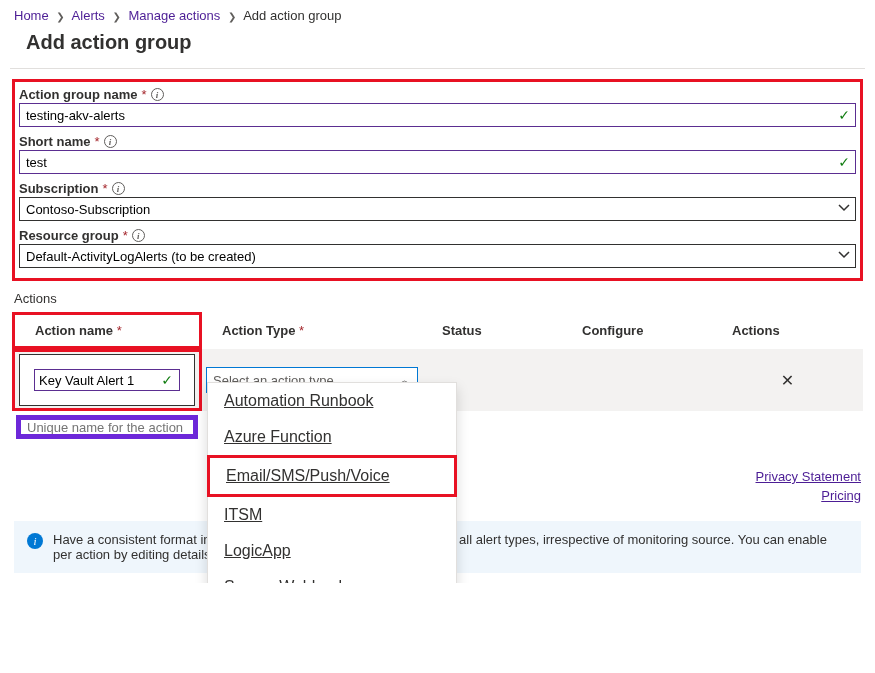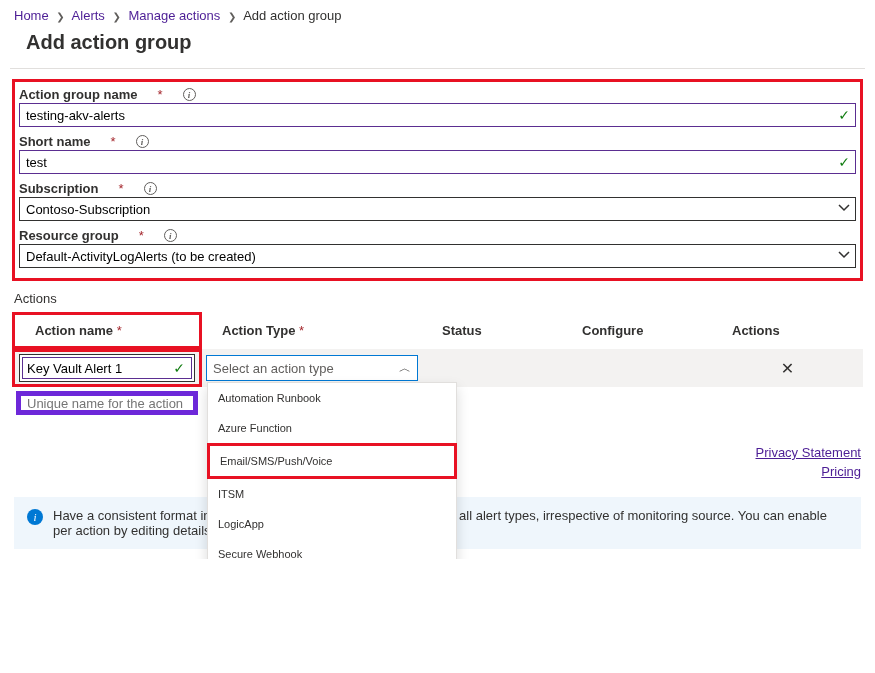--- a/index.html
+++ b/index.html
@@ -44,21 +44,21 @@
     border: 3px solid #e81123;
     padding: 2px 4px 4px;
   }
 
   .field-row { margin: 2px 0 6px; }
   .field-label {
     font-weight: 600;
     font-size: 13px;
     display: flex;
     align-items: center;
-    gap: 20px;
+    gap: 4px;
     padding: 1px 0;
   }
   .req { color: #a4262c; font-weight: 400; }
   .info-icon {
     width: 13px; height: 13px;
     border: 1px solid #605e5c;
     border-radius: 50%;
     display: inline-flex;
     align-items: center;
     justify-content: center;
@@ -121,21 +121,21 @@
     padding: 2px;
   }
   .actions-row {
     background: #f3f2f1;
     min-height: 34px;
   }
   .actions-row > div { padding: 2px 4px; }
   .actions-placeholder-row > div { padding: 4px; }
   .name-cell-inner {
     border: 1px solid #323130;
-    padding: 2px;
+    padding: 14px;
     background: #fff;
   }
   .name-input-inner {
     border: 1px solid #5b2e91;
     position: relative;
   }
   .name-input-inner input {
     width: 100%;
     height: 20px;
     border: none;
@@ -180,23 +180,24 @@
   
   .dropdown-menu {
     position: absolute;
     background: #fff;
     border: 1px solid #e1dfdd;
     box-shadow: 0 6px 12px rgba(0,0,0,0.15);
     width: 250px;
     z-index: 50;
   }
   .dropdown-item {
-    padding: 9px 10px;
-    font-size: 11px;
+    padding: 9px 16px;
+    font-size: 16px;
     cursor: pointer;
+    text-decoration: underline;
   }
   .dropdown-item.hl {
     border: 3px solid #e81123;
     margin: 0 -1px;
   }
 
   .links {
     margin: 26px 14px 10px;
     font-size: 13px;
     text-align: right;

